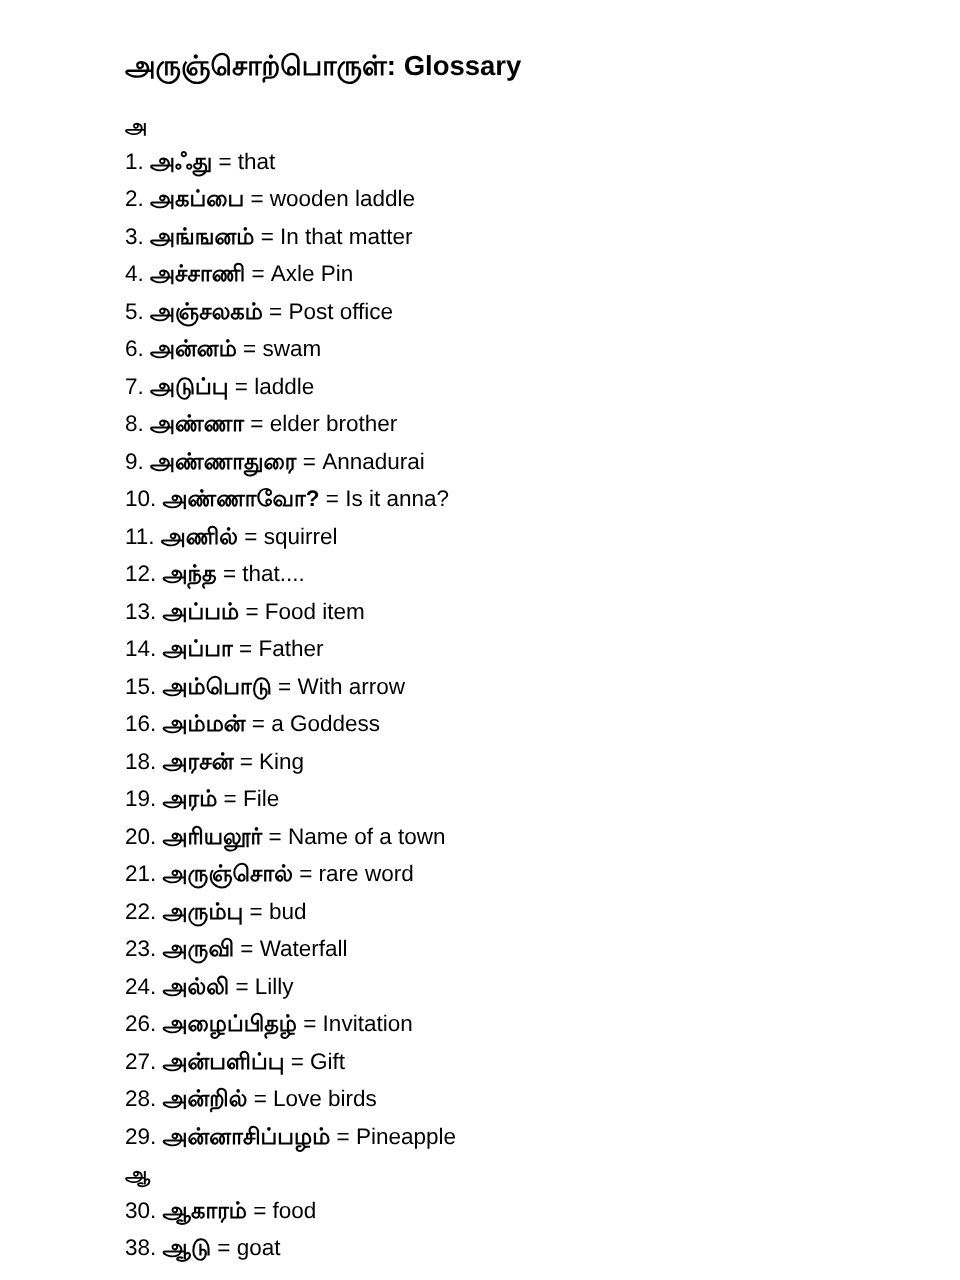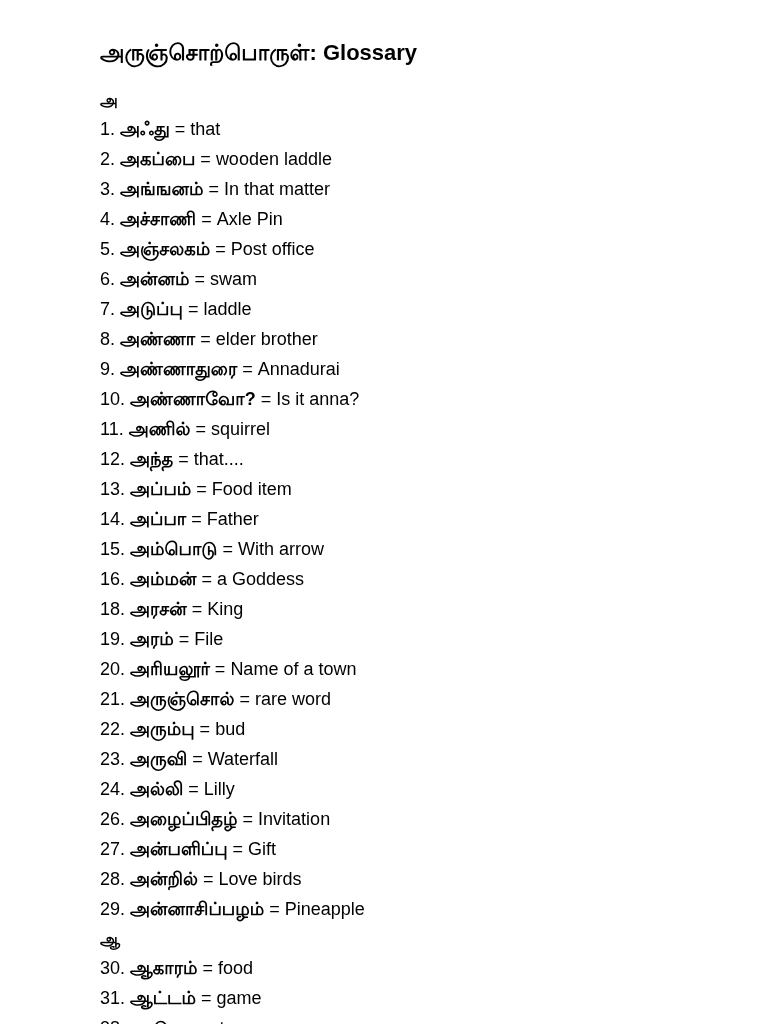--- a/index.html
+++ b/index.html
@@ -79,17 +79,16 @@
         <li><span>23.  </span><span class="tamil-text">அருவி</span><span>  =  </span><span>Waterfall</span></li>
         <li><span>24.  </span><span class="tamil-text">அல்லி</span><span>  =  </span><span>Lilly</span></li>
         <li><span>26.  </span><span class="tamil-text">அழைப்பிதழ்</span><span>  =  </span><span>Invitation</span></li>
         <li><span>27.  </span><span class="tamil-text">அன்பளிப்பு</span><span>  =  </span><span>Gift</span></li>
         <li><span>28.  </span><span class="tamil-text">அன்றில்</span><span>  =  </span><span>Love  birds</span></li>
         <li><span>29.  </span><span class="tamil-text">அன்னாசிப்பழம்</span><span>  =  </span><span>Pineapple</span></li>
       </ul>
       <div class="section-header">ஆ</div>
       <ul class="glossary-list">
         <li><span>30.  </span><span class="tamil-text">ஆகாரம்</span><span>  =  </span><span>food</span></li>
-        <li><span>31.  </span><span class="tamil-text">ஆட்டம்</span><span>  =  </span><span>game</span></li>
         <li><span>38.  </span><span class="tamil-text">ஆடு</span><span>  =  </span><span>goat</span></li>
       </ul>
     </div>
 </div>
 
 </body></html>

